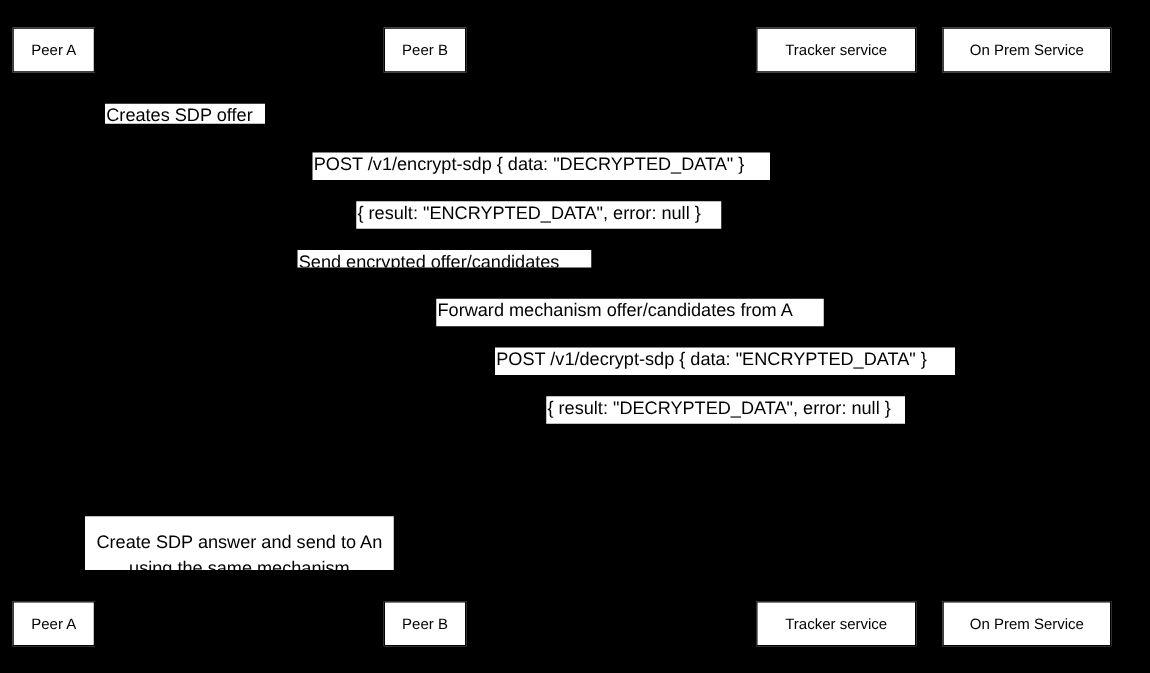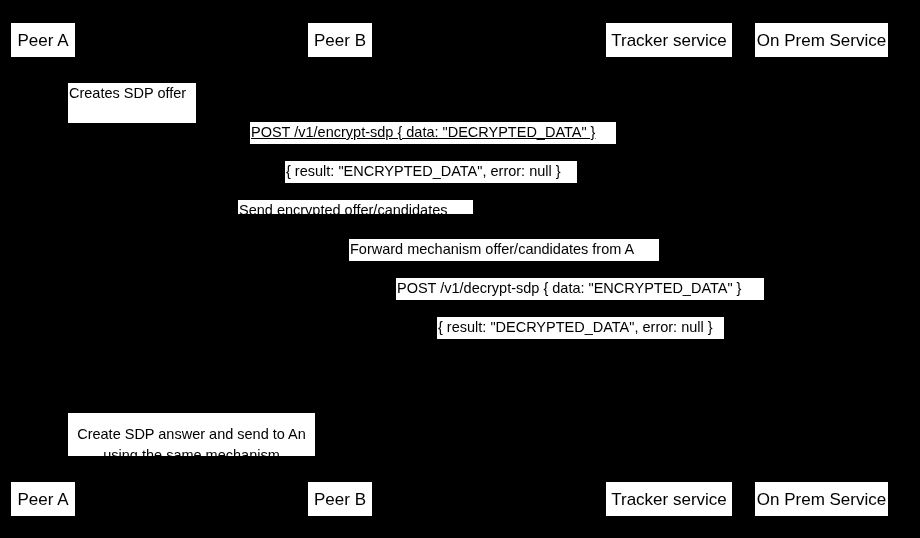--- a/index.html
+++ b/index.html
@@ -19,21 +19,21 @@
     inset: 0;
     background: #000000;
   }
   
   .participant {
     position: absolute;
     background: #ffffff;
     color: #000000;
     border: 1px solid #000000;
     box-sizing: border-box;
-    font-size: 17px;
+    font-size: 12px;
     line-height: 1;
     display: flex;
     align-items: center;
     justify-content: center;
     white-space: nowrap;
     height: 36px;
   }
   
   .lifeline {
     position: absolute;
@@ -92,23 +92,23 @@
 
   <div class="arrow" style="left:43px; top:106px; width:30px;"></div>
   <div class="arrow" style="left:43px; top:145px; width:778px;"></div>
   <div class="arrow" style="left:43px; top:184px; width:778px;"></div>
   <div class="arrow" style="left:43px; top:223px; width:625px;"></div>
   <div class="arrow" style="left:340px; top:262px; width:328px;"></div>
   <div class="arrow" style="left:340px; top:301px; width:481px;"></div>
   <div class="arrow" style="left:340px; top:340px; width:481px;"></div>
   <div class="arrow" style="left:340px; top:389px; width:30px;"></div>
 
-  <div class="message" style="left:68px; top:83px; width:128px; height:40px;">Creates SDP offer</div>
+  <div class="message" style="left:84px; top:83px; width:128px; height:16px;">Creates SDP offer</div>
 
-  <div class="message" style="left:250px; top:122px; width:366px; height:22px;text-decoration:underline;">POST /v1/encrypt-sdp { data: "DECRYPTED_DATA" }</div>
+  <div class="message" style="left:250px; top:122px; width:366px; height:22px;">POST /v1/encrypt-sdp { data: "DECRYPTED_DATA" }</div>
 
   <div class="message" style="left:285px; top:161px; width:292px; height:22px;">{ result: "ENCRYPTED_DATA", error: null }</div>
 
   <div class="message" style="left:238px; top:200px; width:235px; height:14px;">Send encrypted offer/candidates</div>
 
   <div class="message" style="left:349px; top:239px; width:310px; height:22px;">Forward mechanism offer/candidates from A</div>
 
   <div class="message" style="left:396px; top:278px; width:368px; height:22px;">POST /v1/decrypt-sdp { data: "ENCRYPTED_DATA" }</div>
 
   <div class="message" style="left:437px; top:317px; width:287px; height:22px;">{ result: "DECRYPTED_DATA", error: null }</div>

